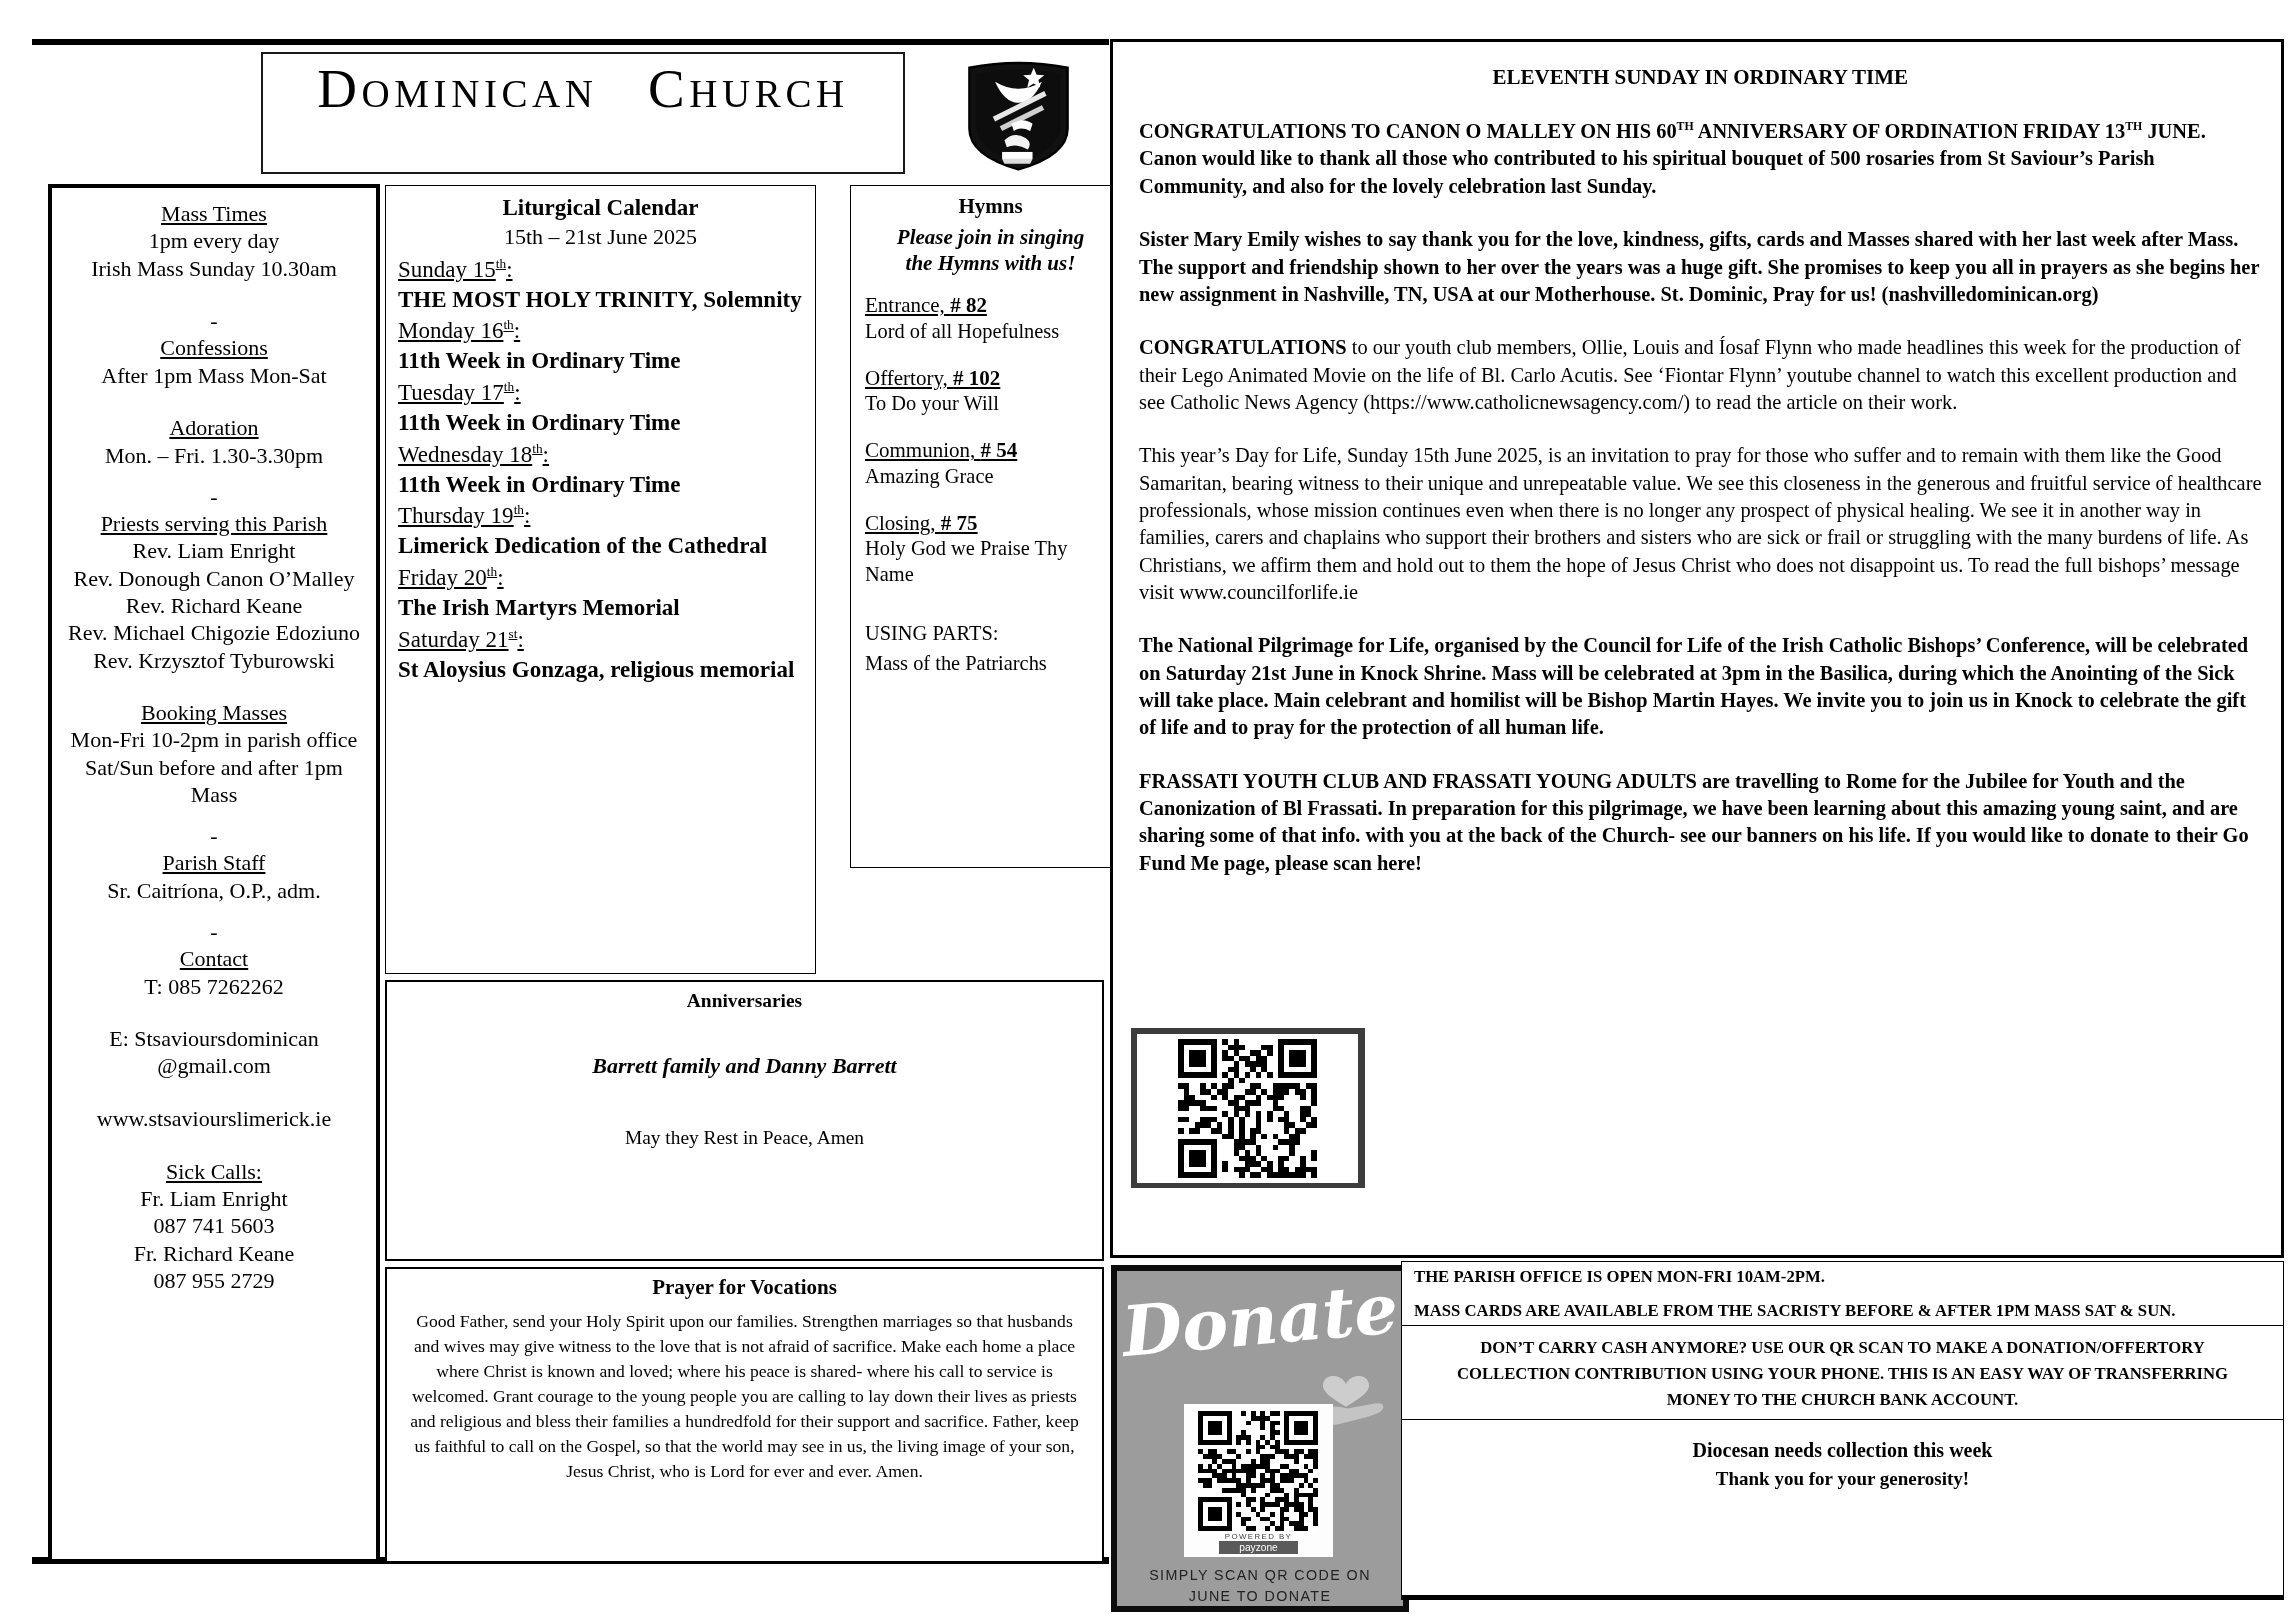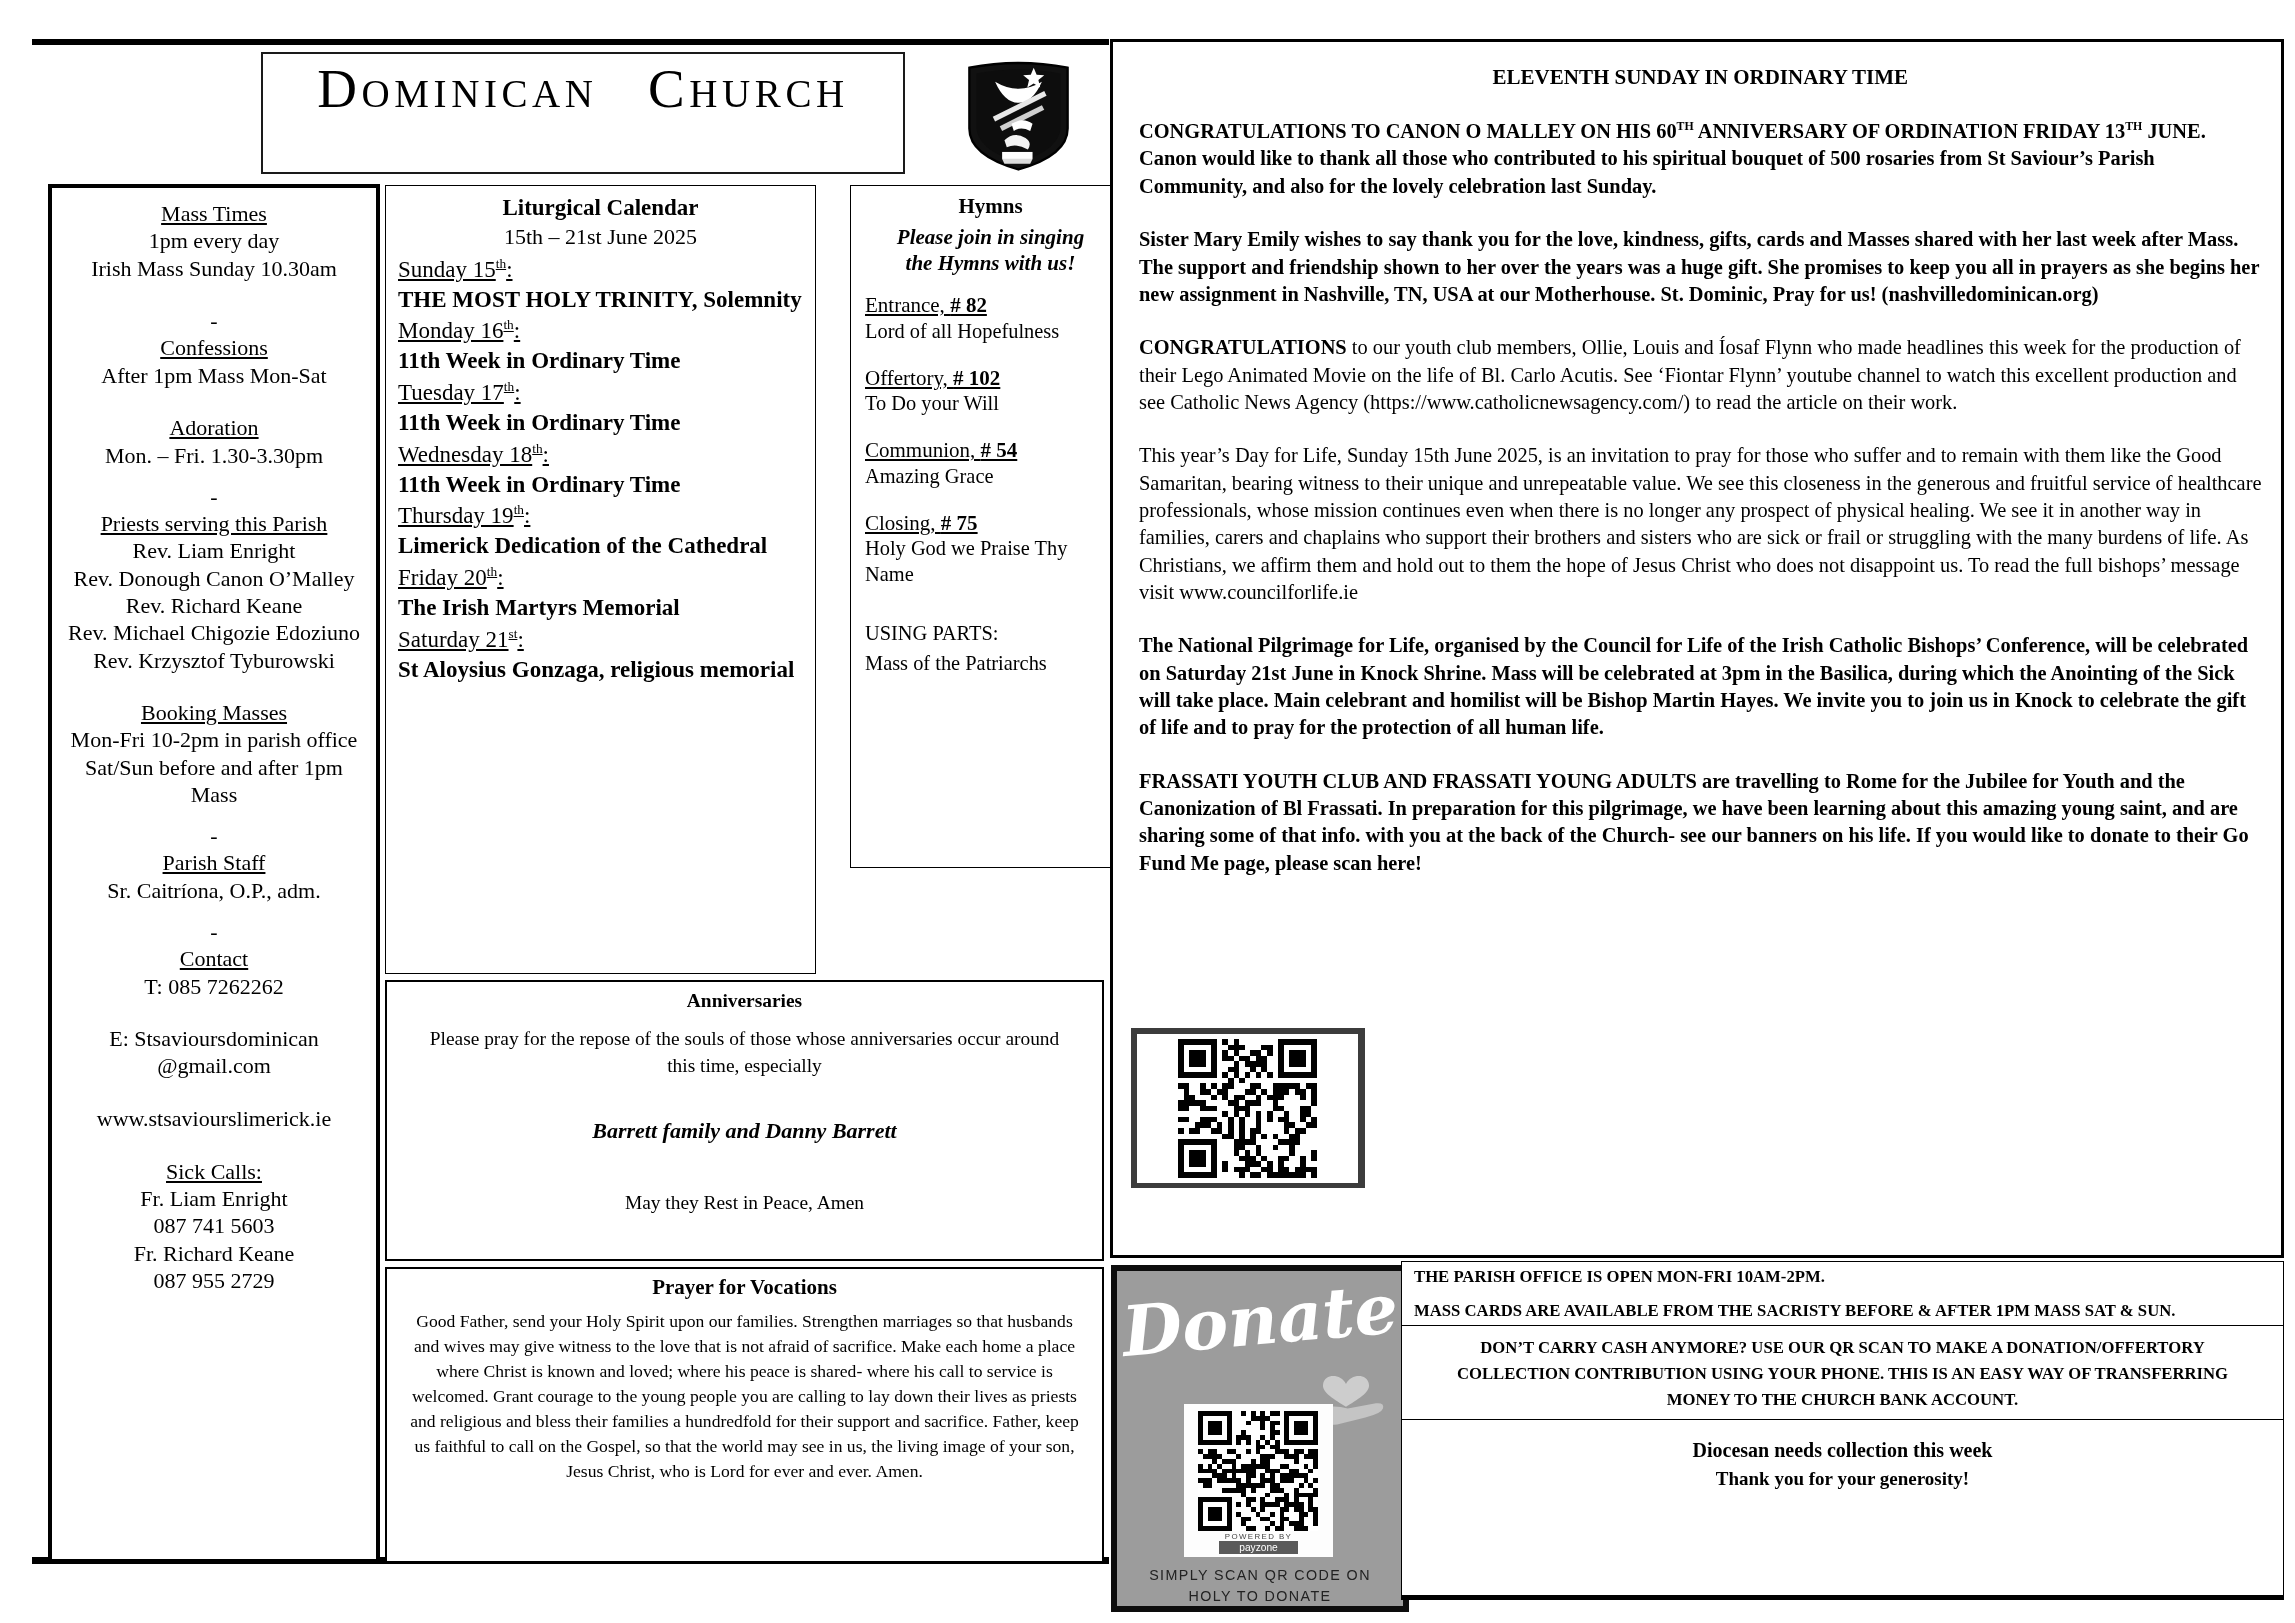--- a/index.html
+++ b/index.html
@@ -204,21 +204,20 @@
     <div class="hy-title">Holy God we Praise Thy Name</div>
   </div>
   <div class="hy-massparts">
     <div>USING PARTS:</div>
     <div>Mass of the Patriarchs</div>
   </div>
 </div>
 
 <div class="box anniv-box">
   <div class="an-h">Anniversaries</div>
-  <div>Please pray for the repose of the souls of those whose anniversaries occur around this time, especially</div>
   <div class="an-names">Barrett family and Danny Barrett</div>
   <div class="an-rip">May they Rest in Peace, Amen</div>
 </div>
 
 <div class="box prayer-box">
   <div class="pr-h">Prayer for Vocations</div>
   <div>Good Father, send your Holy Spirit upon our families. Strengthen marriages so that husbands and wives may give   witness to the love that is not afraid of sacrifice. Make each home a place where Christ is known and loved; where his peace is shared- where his call to service is welcomed. Grant courage to the young people you are calling to lay down their lives as priests and religious and bless their families a hundredfold for their support and sacrifice.  Father, keep us faithful to call on the Gospel, so that the world may see in us, the living image of your son, Jesus Christ, who is Lord for ever and ever. Amen.</div>
 </div>
 
 <div class="box main-panel">
@@ -690,21 +689,21 @@
         <rect x="20" y="2" width="3" height="3" fill="#000"></rect>
         <rect x="0" y="18" width="7" height="7" fill="#000"></rect>
         <rect x="1" y="19" width="5" height="5" fill="#fff"></rect>
         <rect x="2" y="20" width="3" height="3" fill="#000"></rect>
       </svg>
     <div class="pz-powered">POWERED BY</div>
     <div class="pz-badge">payzone</div>
   </div>
   <div class="donate-caption">
     <span>SIMPLY SCAN QR CODE ON</span><br>
-    <span>HOLY TO DONATE</span>
+    <span>JUNE TO DONATE</span>
   </div>
 </div>
 
 <div class="box info-a">
   <div class="ia1">THE PARISH OFFICE IS OPEN MON-FRI 10AM-2PM.</div>
   <div>MASS CARDS ARE AVAILABLE FROM THE SACRISTY BEFORE &amp; AFTER 1PM MASS SAT &amp; SUN.</div>
 </div>
 
 <div class="box info-b">
   <div>DON’T CARRY CASH ANYMORE? USE OUR QR SCAN TO MAKE A DONATION/OFFERTORY COLLECTION CONTRIBUTION USING YOUR PHONE. THIS IS AN EASY WAY OF TRANSFERRING MONEY TO THE CHURCH BANK ACCOUNT.</div>

